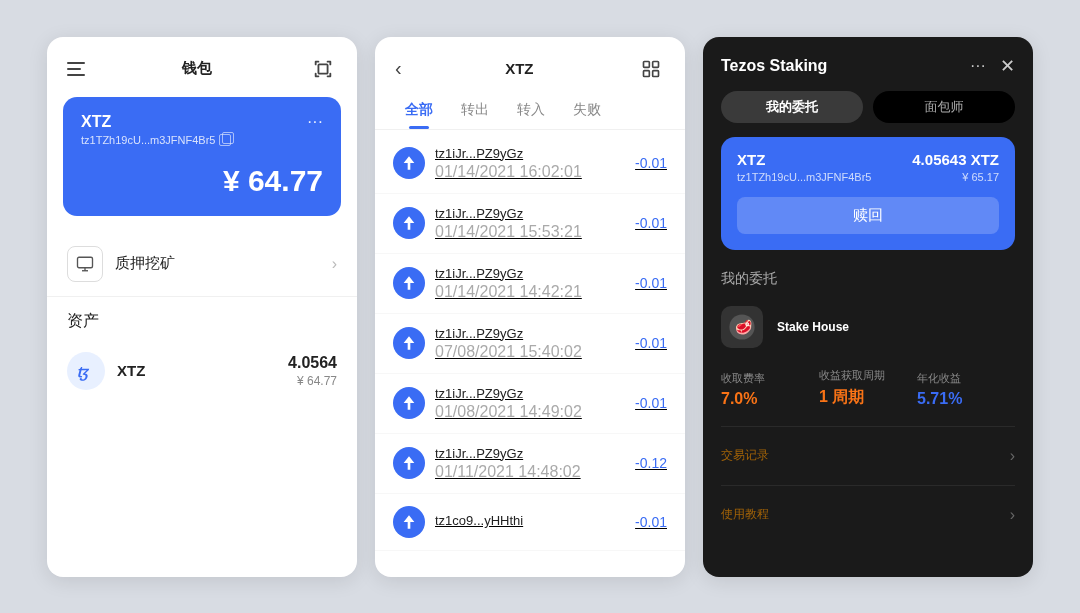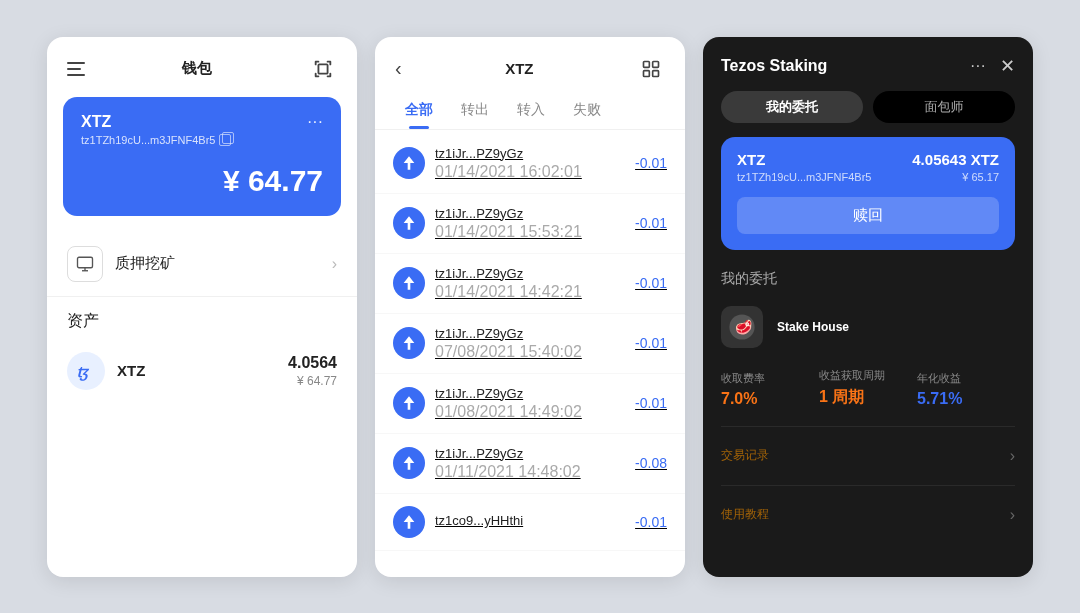--- a/index.html
+++ b/index.html
@@ -610,21 +610,21 @@
       <div class="txn-item">
         <div class="txn-icon">
           <svg viewBox="0 0 24 24">
               <path d="M12 2 L20 12 H14 V22 H10 V12 H4 Z" fill="#fff"></path>
             </svg>
         </div>
         <div class="txn-info">
           <div class="txn-addr">tz1iJr...PZ9yGz</div>
           <div class="txn-date">01/11/2021 14:48:02</div>
         </div>
-        <span class="txn-amount">-0.08</span>
+        <span class="txn-amount">-0.12</span>
       </div>
       <div class="txn-item">
         <div class="txn-icon">
           <svg viewBox="0 0 24 24">
               <path d="M12 2 L20 12 H14 V22 H10 V12 H4 Z" fill="#fff"></path>
             </svg>
         </div>
         <div class="txn-info">
           <div class="txn-addr">tz1co9...yHHthi</div>
           <div class="txn-date"></div>

